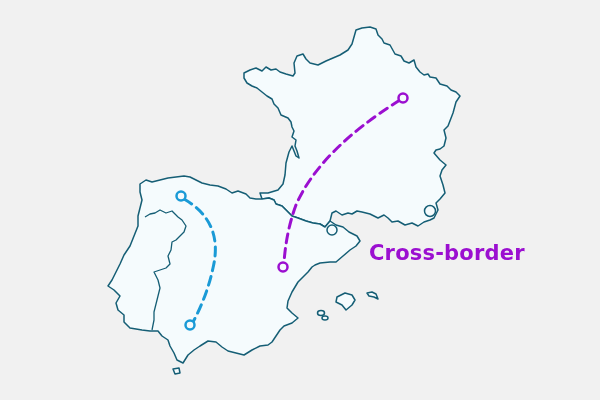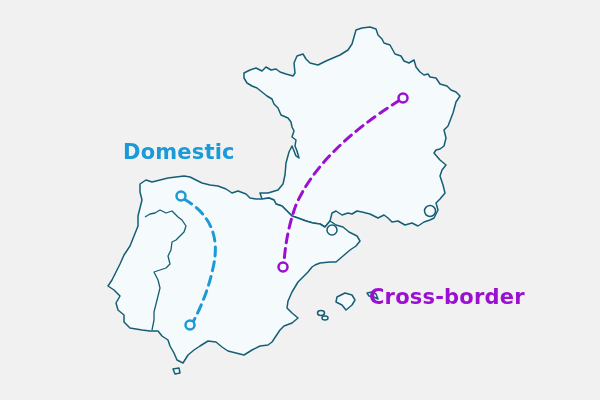--- a/index.html
+++ b/index.html
@@ -10,21 +10,21 @@
     }
     .stage { position: relative; width: 600px; height: 400px; }
     svg.map { position: absolute; left: 0; top: 0; width: 600px; height: 400px; }
     .land { fill: #f5fbfd; stroke: #155e75; stroke-width: 1.5; stroke-linejoin: round; }
     .border { fill: none; stroke: #155e75; stroke-width: 1.3; stroke-linejoin: round; }
     .label {
       position: absolute; font-weight: bold; font-size: 21px; letter-spacing: 0.2px;
       white-space: nowrap;
     }
     .label.domestic { left: 123px; top: 140px; color: #1a9ad6; }
-    .label.cross { left: 369px; top: 241px; color: #9b0fd0; margin-top: 44px; }
+    .label.cross { left: 369px; top: 241px; color: #9b0fd0; }
   </style>
 </head>
 <body>
 
 <div class="stage">
   <svg class="map" viewBox="0 0 600 400">
 
     <path class="land" d="M244,73 L250,70 L256,68 L262,71 L266,67 L271,70 L276,69 L280,72 L286,74 L293,76 L295,73 L294,63 L297,56 L303,54 L306,59 L310,63 L318,65 L326,61 L340,55 L348,50 L352,44 L356,30 L362,28 L370,27 L376,29 L378,35 L382,39 L384,43 L390,45 L395,54 L401,56 L404,61 L409,63 L414,60 L416,67 L420,72 L424,75 L428,74 L430,77 L436,78 L440,84 L447,86 L451,90 L456,92 L460,96 L456,102 L453,113 L448,126 L444,130 L446,138 L444,146 L440,149 L436,150 L434,153 L440,160 L446,165 L442,170 L440,176 L443,185 L445,193 L440,199 L436,203 L438,210 L434,218 L430,220 L424,222 L418,226 L412,223 L405,225 L398,221 L392,222 L388,218 L384,215 L378,218 L370,214 L362,212 L357,211 L352,214 L348,213 L342,215 L336,211 L332,213 L330,221 L325,227 L320,224 L313,223 L306,221 L298,218 L292,216 L287,211 L282,206 L276,204 L274,200 L269,198 L262,199 L260,193 L268,193 L278,190 L283,184 L285,175 L286,163 L289,152 L292,146 L294,151 L296,156 L299,158 L297,151 L295,146 L296,140 L292,137 L294,131 L292,127 L291,122 L288,118 L281,115 L278,108 L274,104 L272,99 L267,96 L262,92 L257,88 L252,86 L247,83 L244,78 Z"></path>
 
     <path class="land" d="M140,184 L146,180 L152,182 L160,180 L168,178 L176,177 L184,176 L190,177 L202,183 L210,185 L218,186 L226,189 L232,193 L238,191 L246,194 L250,198 L256,199 L262,199 L269,198 L274,200 L276,204 L282,206 L287,211 L292,216 L298,218 L306,221 L313,223 L320,224 L325,227 L330,221 L336,225 L343,227 L349,232 L357,236 L360,241 L356,246 L350,250 L343,256 L336,262 L330,262 L320,263 L315,265 L312,267 L308,272 L304,276 L298,282 L292,292 L288,301 L287,308 L292,313 L298,318 L292,323 L284,326 L280,330 L276,336 L272,342 L268,345 L260,346 L252,350 L244,355 L236,353 L228,351 L222,347 L216,342 L208,341 L200,346 L194,350 L188,355 L183,363 L177,360 L174,353 L170,346 L168,340 L162,336 L158,331 L150,331 L142,330 L130,328 L124,322 L124,315 L118,310 L116,303 L120,296 L114,290 L108,286 L112,280 L116,272 L120,264 L124,255 L130,246 L134,236 L138,226 L138,216 L140,208 L142,200 L140,192 Z"></path>
@@ -42,15 +42,14 @@
 
     <path d="M184,199 Q224,222 213,268 Q207,296 193,322" fill="none" stroke="#1a9ad6" stroke-width="3" stroke-dasharray="9,6" stroke-linecap="round"></path>
     <circle cx="181" cy="196" r="4.5" fill="#f5fbfd" stroke="#1a9ad6" stroke-width="2.5"></circle>
     <circle cx="190" cy="325" r="4.5" fill="#f5fbfd" stroke="#1a9ad6" stroke-width="2.5"></circle>
 
     <path d="M400,100 Q320,150 296,205 Q286,232 284,263" fill="none" stroke="#9b0fd0" stroke-width="3" stroke-dasharray="9,6" stroke-linecap="round"></path>
     <circle cx="403" cy="98" r="4.5" fill="#f5fbfd" stroke="#9b0fd0" stroke-width="2.5"></circle>
     <circle cx="283" cy="267" r="4.5" fill="#f5fbfd" stroke="#9b0fd0" stroke-width="2.5"></circle>
   </svg>
 
-  <div class="label domestic">Domestic</div>
   <div class="label cross">Cross-border</div>
 </div>
 
 </body></html>

